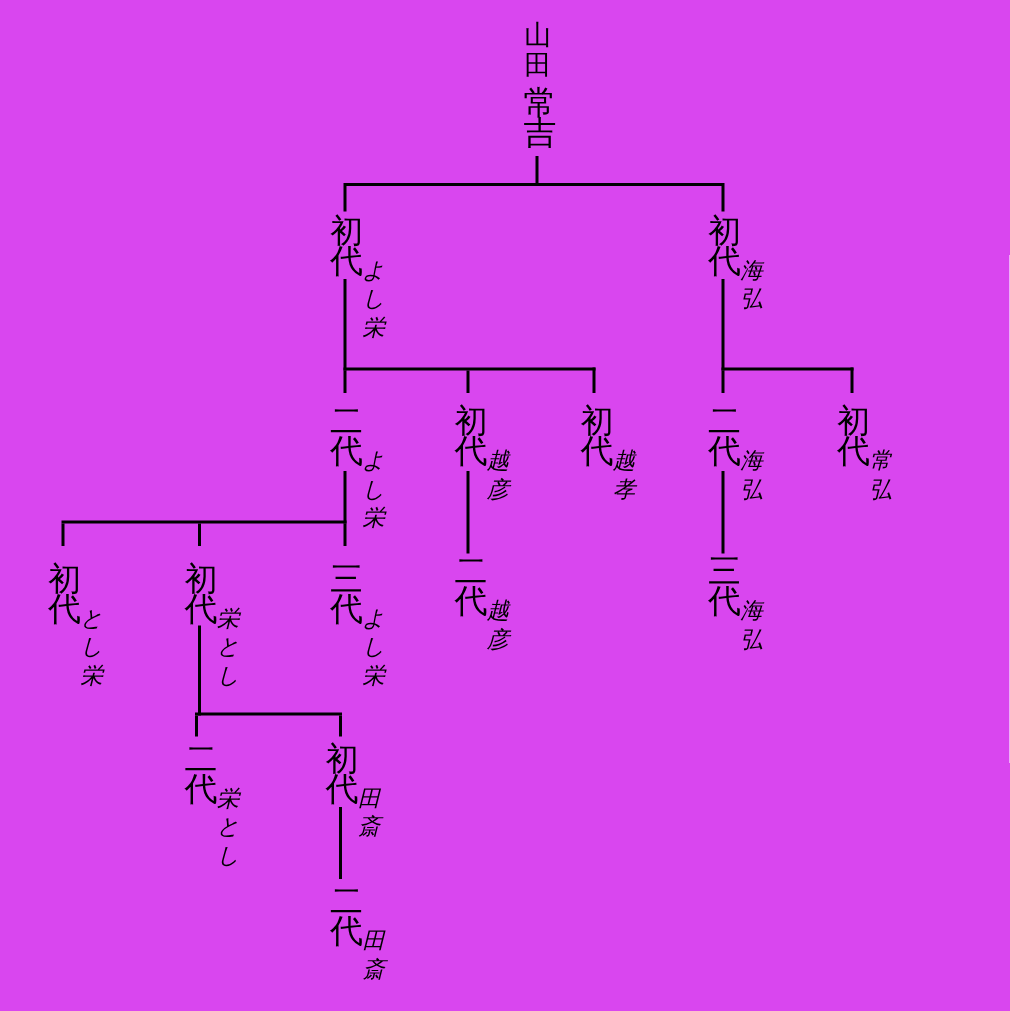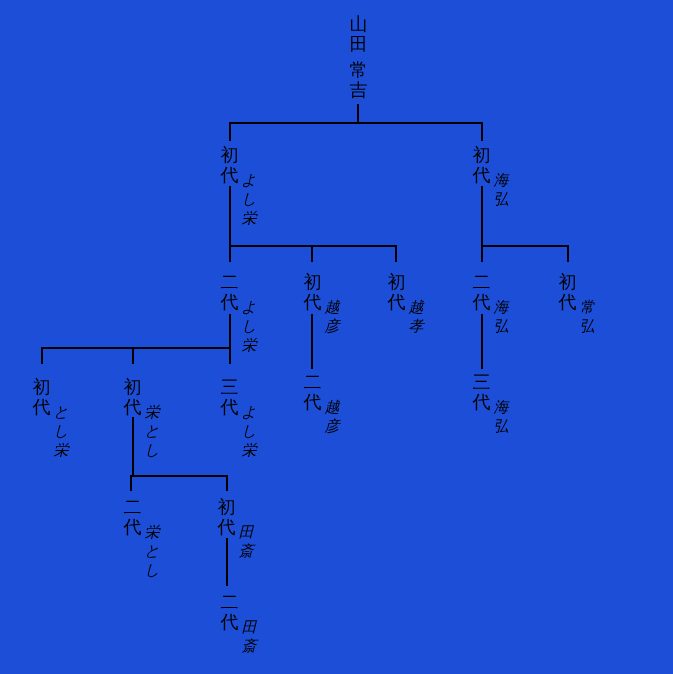--- a/index.html
+++ b/index.html
@@ -1,33 +1,33 @@
 <!DOCTYPE html>
 <html><head>
 <meta charset="utf-8">
 <style>
   html,body{margin:0;padding:0;background:#fff;}
   #canvas{
     position:relative;
     width:673px;height:674px;
-    background:#1d4ed8;
+    background:#d946ef;
     font-family:"DejaVu Sans","Liberation Sans",sans-serif;
     overflow:hidden;
   }
   .ln{position:absolute;background:#000000;}
   .node{position:absolute;}
   .vtext{
     display:block;position:absolute;
     word-break:break-all;white-space:normal;
     text-align:center;color:#000000;
   }
-  .gen{left:0;top:0;width:19px;font-size:18px;line-height:20px;}
+  .gen{left:0;top:0;width:19px;font-size:22px;line-height:20px;}
   .nm{left:21px;top:26px;width:16px;font-size:15px;line-height:19px;font-style:italic;}
   .rfam{left:0;top:0;width:19px;font-size:18px;line-height:20px;}
-  .rgiv{left:0;top:46px;width:19px;font-size:18px;line-height:20px;}
+  .rgiv{left:0;top:46px;width:19px;font-size:22px;line-height:20px;}
 </style>
 </head>
 <body>
 
 <div id="canvas">
 
   <div class="ln" style="left:357px;top:104px;width:2px;height:18px;"></div>
   <div class="ln" style="left:229px;top:122px;width:254px;height:2px;"></div>
   <div class="ln" style="left:229px;top:124px;width:2px;height:17px;"></div>
   <div class="ln" style="left:481px;top:124px;width:2px;height:17px;"></div>

